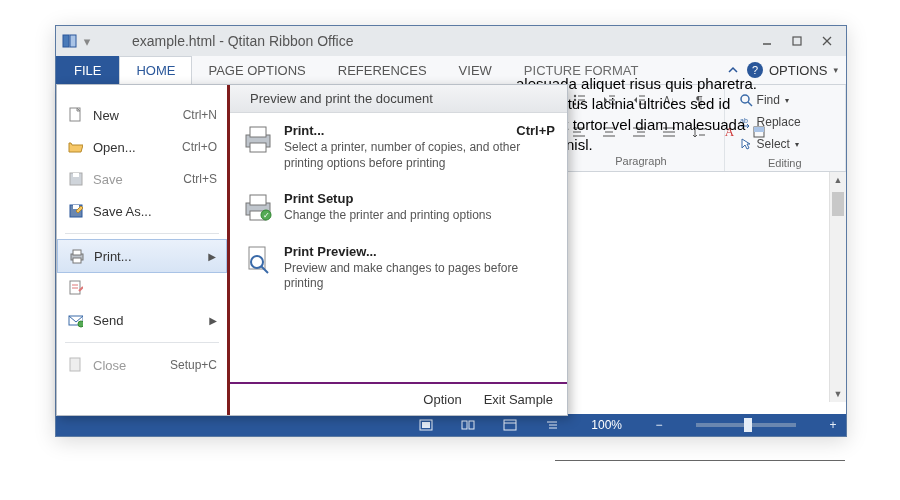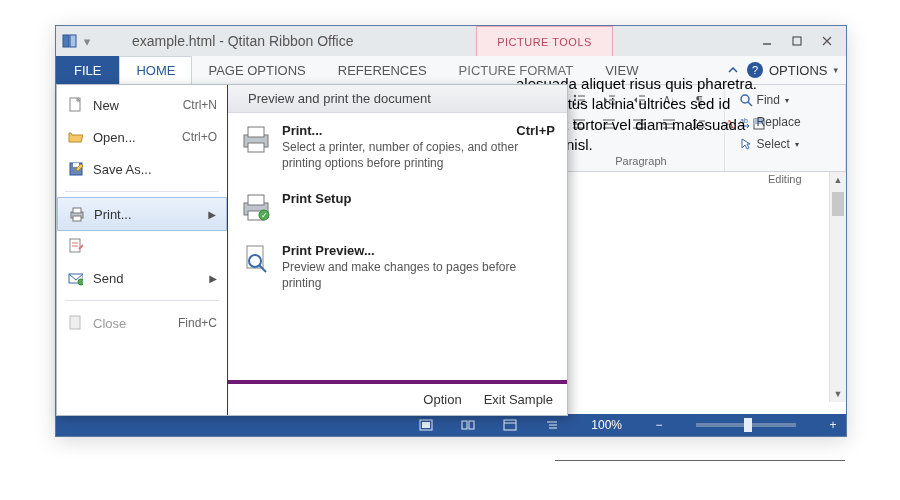--- a/index.html
+++ b/index.html
@@ -14,70 +14,69 @@
   .context-tab{position:absolute;left:420px;top:0;width:135px;height:30px;background:#fbe6e9;border:1px solid #e8a9b3;border-bottom:none;display:flex;align-items:center;justify-content:center;color:#b2475d;font-size:11px;letter-spacing:.5px}
   .ribbon-tabs{height:28px;display:flex;align-items:stretch;border-bottom:1px solid #cfd4da;background:#f7f8fa;position:relative}
   .tab{padding:0 16px;display:flex;align-items:center;color:#555;font-size:13px;cursor:default}
   .tab.file{background:#2a579a;color:#fff;padding:0 18px}
   .tab.active{background:#fff;border:1px solid #cfd4da;border-bottom:1px solid #fff;color:#2a579a;margin-bottom:-1px}
   .tab.contextual{color:#6a6a6a}
   .ribbon-right{margin-left:auto;display:flex;align-items:center;gap:6px;padding-right:8px}
   .help-icon{width:16px;height:16px;border-radius:50%;background:#2a579a;color:#fff;display:flex;align-items:center;justify-content:center;font-size:11px}
   .ribbon-body{height:86px;background:#f7f8fa;border-bottom:1px solid #cfd4da;display:flex;position:relative}
   .grp{border-right:1px solid #dfe3e7;padding:4px 8px;display:flex;flex-direction:column;justify-content:space-between;min-width:0}
-  .grp-label{font-size:11px;color:#6a6a6a;text-align:center;margin-top:18px}
+  .grp-label{font-size:11px;color:#6a6a6a;text-align:center;margin-top:2px}
   .grp-row{display:flex;gap:4px;align-items:center}
   .rbtn{padding:2px 4px;display:flex;align-items:center;gap:3px;font-size:12px;color:#444;border:1px solid transparent}
   .ico{width:16px;height:16px;display:inline-flex;align-items:center;justify-content:center}
   .doc-text{position:absolute;left:460px;top:48px;right:20px;font-family:Arial,sans-serif;font-size:15px;color:#000;line-height:1.35}
   .scrollbar{position:absolute;right:0;top:146px;width:16px;height:230px;background:#f1f1f1;border-left:1px solid #e0e0e0}
   .scroll-up,.scroll-down{height:16px;display:flex;align-items:center;justify-content:center;color:#666;font-size:9px}
   .scroll-thumb{position:absolute;top:20px;left:2px;right:2px;height:24px;background:#c8c8c8}
   .statusbar{position:absolute;bottom:0;left:0;right:0;height:22px;background:#2a579a;display:flex;align-items:center;padding:0 6px;color:#fff;font-size:12px}
   .status-seg{display:flex;align-items:center;gap:24px;margin-left:auto}
   .viewbtn{width:18px;height:16px;display:flex;align-items:center;justify-content:center;color:#e5edf7}
   .slider{width:100px;height:4px;background:#6a87b0;position:relative;margin:0 6px}
   .slider-thumb{position:absolute;left:48px;top:-5px;width:8px;height:14px;background:#e5edf7}
   .zoom-btn{width:14px;text-align:center;color:#e5edf7}
   
   
   .filemenu{position:absolute;left:0;top:58px;width:510px;height:330px;background:#fff;border:1px solid #b9bfc7;box-shadow:3px 3px 10px rgba(0,0,0,.25);display:flex;z-index:10}
-  .fm-left{width:170px;padding:4px 0;border-right:1px solid #7f1d1d}
+  .fm-left{width:170px;padding:14px 0;border-right:3px solid #7f1d1d}
   .fm-item{display:flex;align-items:center;height:32px;padding:0 10px;gap:10px;font-size:13px;color:#333}
   .fm-item.disabled{color:#9a9a9a}
   .fm-item.hover{background:linear-gradient(#eaf1fb,#d7e4f5);border:1px solid #a9c3e6;margin:-1px 0}
   .fm-item .lbl{flex:1}
   .fm-item .sc{color:#666;font-size:12px}
   .fm-item .arrow{font-size:10px;color:#555}
   .fm-right{flex:1;display:flex;flex-direction:column}
   .fm-header{background:linear-gradient(#f3f4f6,#e5e7ea);border-bottom:1px solid #d6d9dd;padding:6px 20px;font-weight:400;color:#444;font-size:13px}
   .fm-sub{display:flex;gap:10px;padding:10px 12px;align-items:flex-start}
   .fm-sub .big-ico{width:32px;height:32px;flex-shrink:0}
   .fm-sub .txt{flex:1}
   .fm-sub .title2{font-weight:600;font-size:13px;color:#222;display:flex;justify-content:space-between}
   .fm-sub .desc{font-size:12px;color:#555;margin-top:2px;line-height:1.3}
-  .fm-footer{margin-top:auto;border-top:4px solid #701a75;padding:8px 14px;display:flex;justify-content:flex-end;gap:22px;font-size:13px;color:#333}
+  .fm-footer{margin-top:auto;border-top:2px solid #701a75;padding:8px 14px;display:flex;justify-content:flex-end;gap:22px;font-size:13px;color:#333}
   svg{display:block}
   .shadow-line{position:absolute;left:555px;top:460px;width:290px;height:1px;background:#666}
 </style>
 </head>
 <body>
 
 <div class="window">
 
   <div class="titlebar">
     <span class="ico sys">
       <svg width="16" height="14">
           <rect x="1" y="1" width="6" height="12" fill="#4a7ab8" stroke="#2a579a"></rect>
           <rect x="8" y="1" width="6" height="12" fill="#a9c3e6" stroke="#2a579a"></rect>
         </svg>
     </span>
     <span class="qat-sep">▾</span>
     <div class="title">example.html - Qtitan Ribbon Office</div>
-    <div class="context-tab">PICTURE TOOLS</div>
     <div class="winbtns">
       <div class="winbtn">
           <svg width="10" height="10">
             <line x1="1" y1="8" x2="9" y2="8" stroke="#555" stroke-width="1.5"></line>
           </svg>
         </div>
       <div class="winbtn">
           <svg width="10" height="10">
             <rect x="1" y="1" width="8" height="8" fill="none" stroke="#555" stroke-width="1.2"></rect>
           </svg>
@@ -89,22 +88,22 @@
           </svg>
         </div>
     </div>
   </div>
 
   <div class="ribbon-tabs">
     <div class="tab file">FILE</div>
     <div class="tab active">HOME</div>
     <div class="tab">PAGE OPTIONS</div>
     <div class="tab">REFERENCES</div>
+    <div class="tab">VIEW</div>
     <div class="tab contextual">PICTURE FORMAT</div>
-    <div class="tab">VIEW</div>
     <div class="ribbon-right">
       <span class="ico">
           <svg width="12" height="12">
             <path d="M2 8 L6 4 L10 8" fill="none" stroke="#2a579a" stroke-width="1.5"></path>
           </svg>
         </span>
       <span class="help-icon">?</span>
       <span style="font-size:13px;color:#333">OPTIONS</span>
       <span style="font-size:9px;color:#555">▾</span>
     </div>
@@ -275,20 +274,30 @@
       </div>
       <div class="fm-item">
         <span class="ico">
             <svg width="18" height="18">
               <path d="M2 5 L2 14 L14 14 L16 7 L5 7 L4 5 Z" fill="#f6c767" stroke="#b88a2a"></path>
             </svg>
           </span>
         <span class="lbl">Open...</span>
         <span class="sc">Ctrl+O</span>
       </div>
+      <div class="fm-item disabled">
+        <span class="ico">
+            <svg width="18" height="18">
+              <rect x="3" y="3" width="12" height="12" fill="#cfd4da" stroke="#aaa"></rect>
+              <rect x="6" y="3" width="6" height="4" fill="#fff"></rect>
+            </svg>
+          </span>
+        <span class="lbl">Save</span>
+        <span class="sc">Ctrl+S</span>
+      </div>
       <div class="fm-item">
         <span class="ico">
             <svg width="18" height="18">
               <rect x="3" y="3" width="12" height="12" fill="#6a87b0" stroke="#2a579a"></rect>
               <rect x="6" y="3" width="6" height="4" fill="#fff"></rect>
               <path d="M11 11 L16 6 L14 4 L9 9 Z" fill="#f6c767" stroke="#b88a2a"></path>
             </svg>
           </span>
         <span class="lbl">Save As...</span>
       </div>
@@ -325,21 +334,21 @@
         <span class="arrow">▶</span>
       </div>
       <div style="height:1px;background:#e0e3e7;margin:6px 8px"></div>
       <div class="fm-item disabled">
         <span class="ico">
             <svg width="18" height="18">
               <rect x="3" y="2" width="10" height="13" fill="#eee" stroke="#bbb"></rect>
             </svg>
           </span>
         <span class="lbl">Close</span>
-        <span class="sc">Find+C</span>
+        <span class="sc">Setup+C</span>
       </div>
     </div>
     <div class="fm-right">
       <div class="fm-header">Preview and print the document</div>
       <div class="fm-sub">
         <span class="big-ico">
             <svg width="32" height="32">
               <rect x="4" y="12" width="24" height="12" fill="#bfc5cc" stroke="#777"></rect>
               <rect x="8" y="4" width="16" height="10" fill="#fff" stroke="#777"></rect>
               <rect x="8" y="20" width="16" height="9" fill="#fff" stroke="#777"></rect>
@@ -360,20 +369,21 @@
               <rect x="8" y="4" width="16" height="10" fill="#fff" stroke="#777"></rect>
               <rect x="8" y="20" width="16" height="9" fill="#fff" stroke="#777"></rect>
               <circle cx="24" cy="24" r="5" fill="#5a5" stroke="#383"></circle>
               <text x="21" y="27" font-size="8" fill="#fff">✓</text>
             </svg>
           </span>
         <div class="txt">
           <div class="title2">
               <span>Print Setup</span>
             </div>
+          <div class="desc">Change the printer and printing options</div>
         </div>
       </div>
       <div class="fm-sub">
         <span class="big-ico">
             <svg width="32" height="32">
               <rect x="7" y="3" width="16" height="22" fill="#fff" stroke="#888"></rect>
               <circle cx="15" cy="18" r="6" fill="none" stroke="#3a6aa8" stroke-width="2"></circle>
               <line x1="19" y1="22" x2="26" y2="29" stroke="#3a6aa8" stroke-width="2"></line>
             </svg>
           </span>

